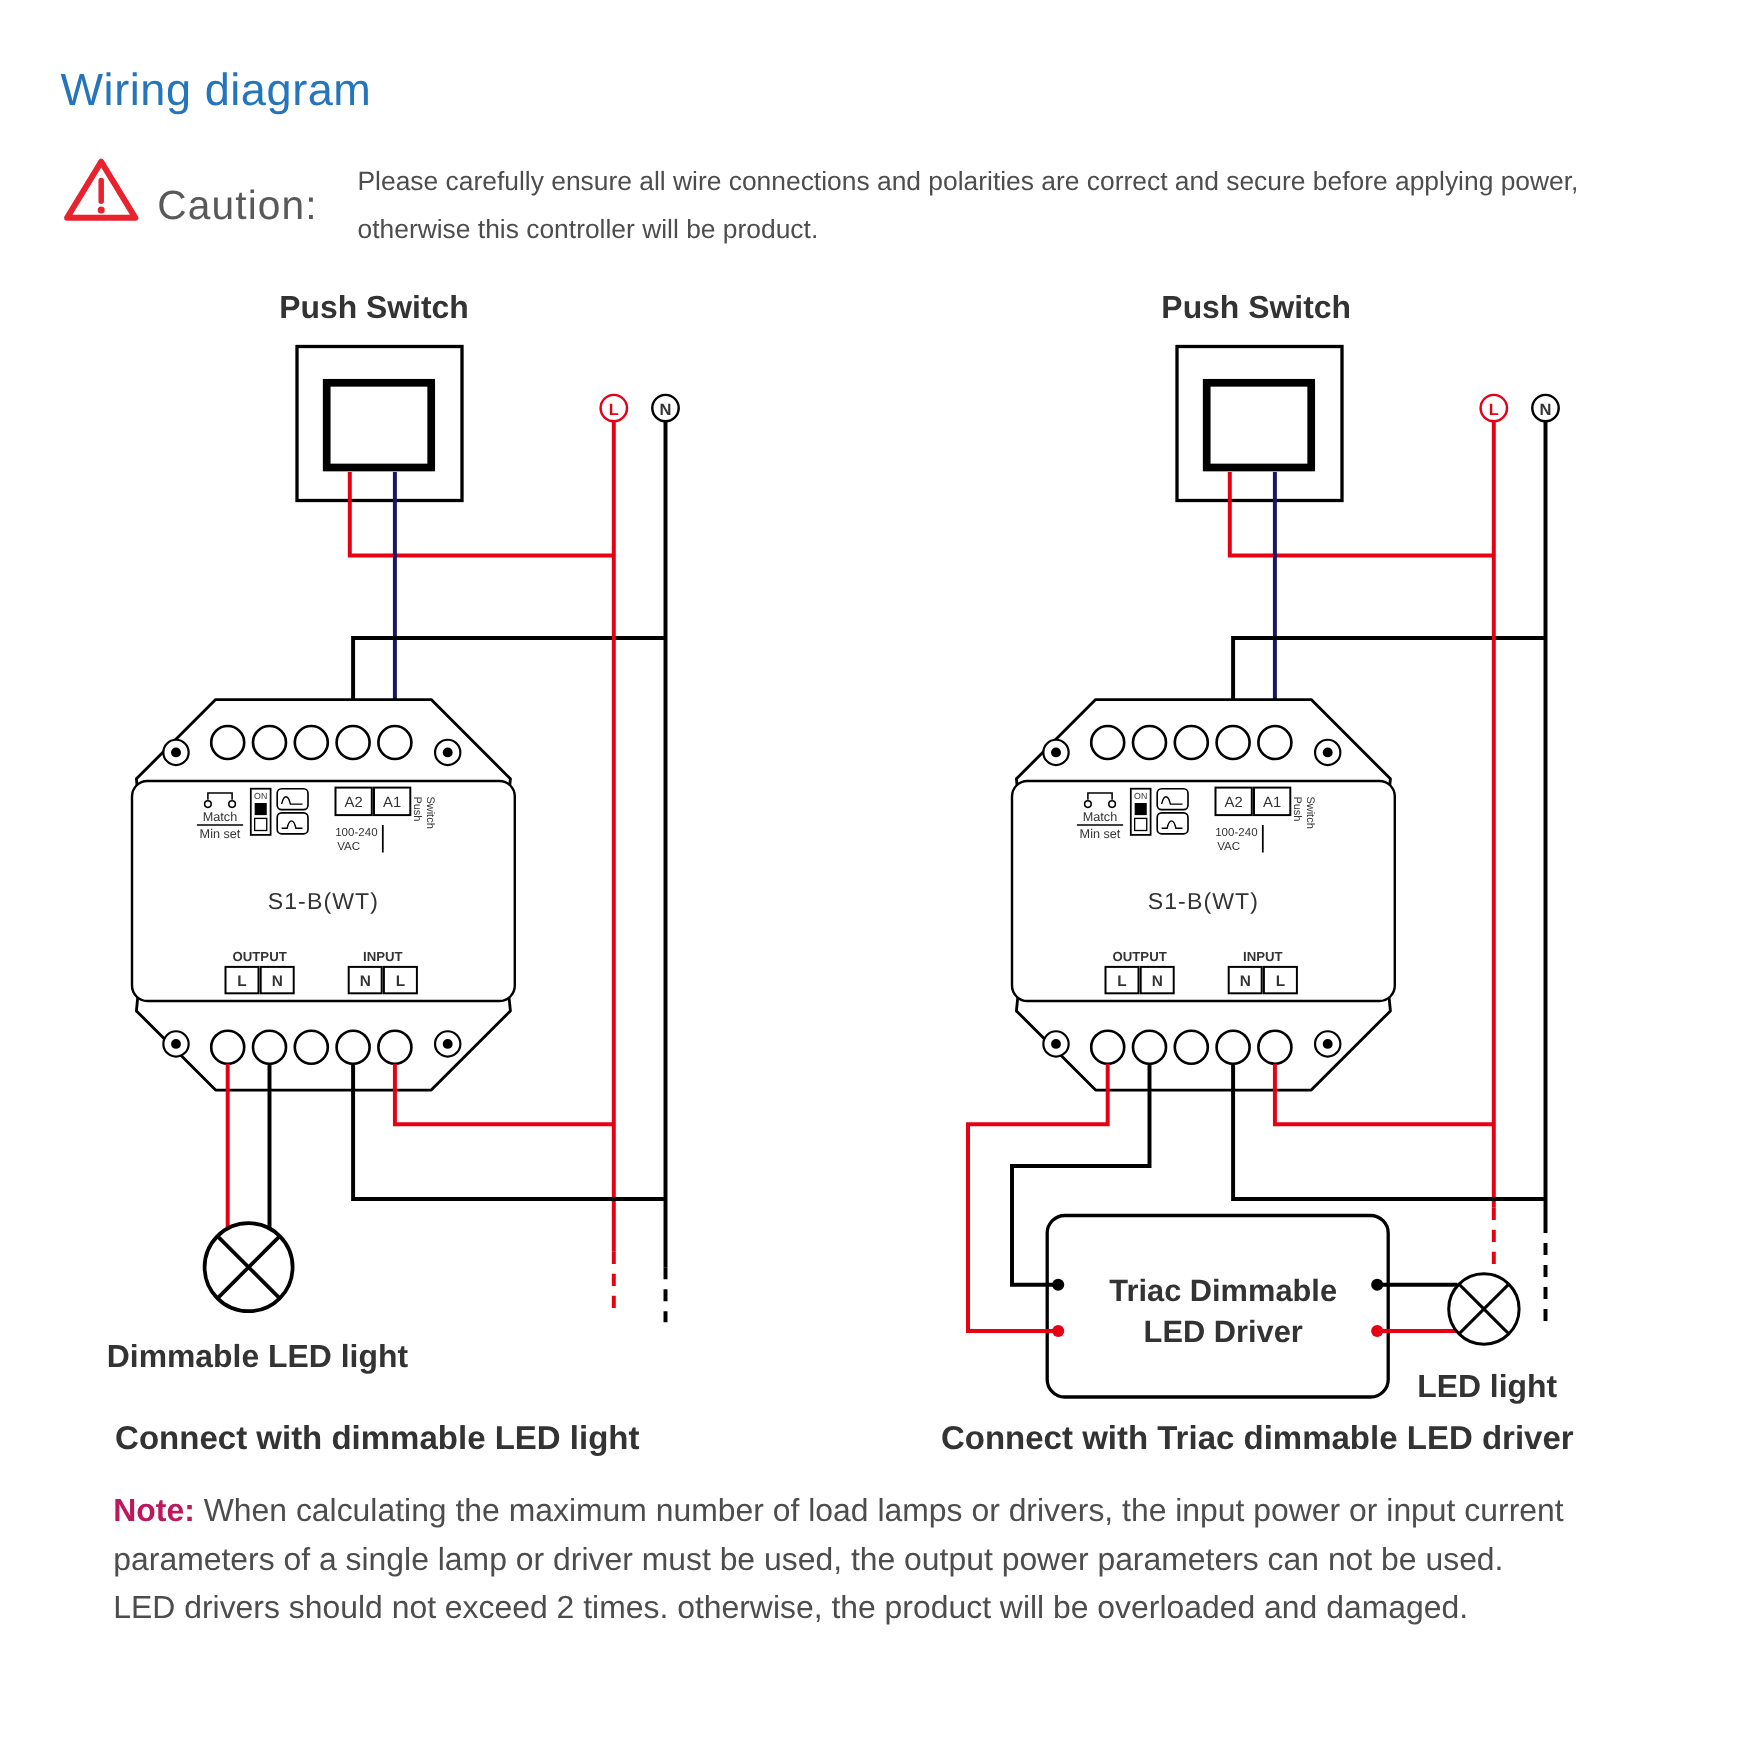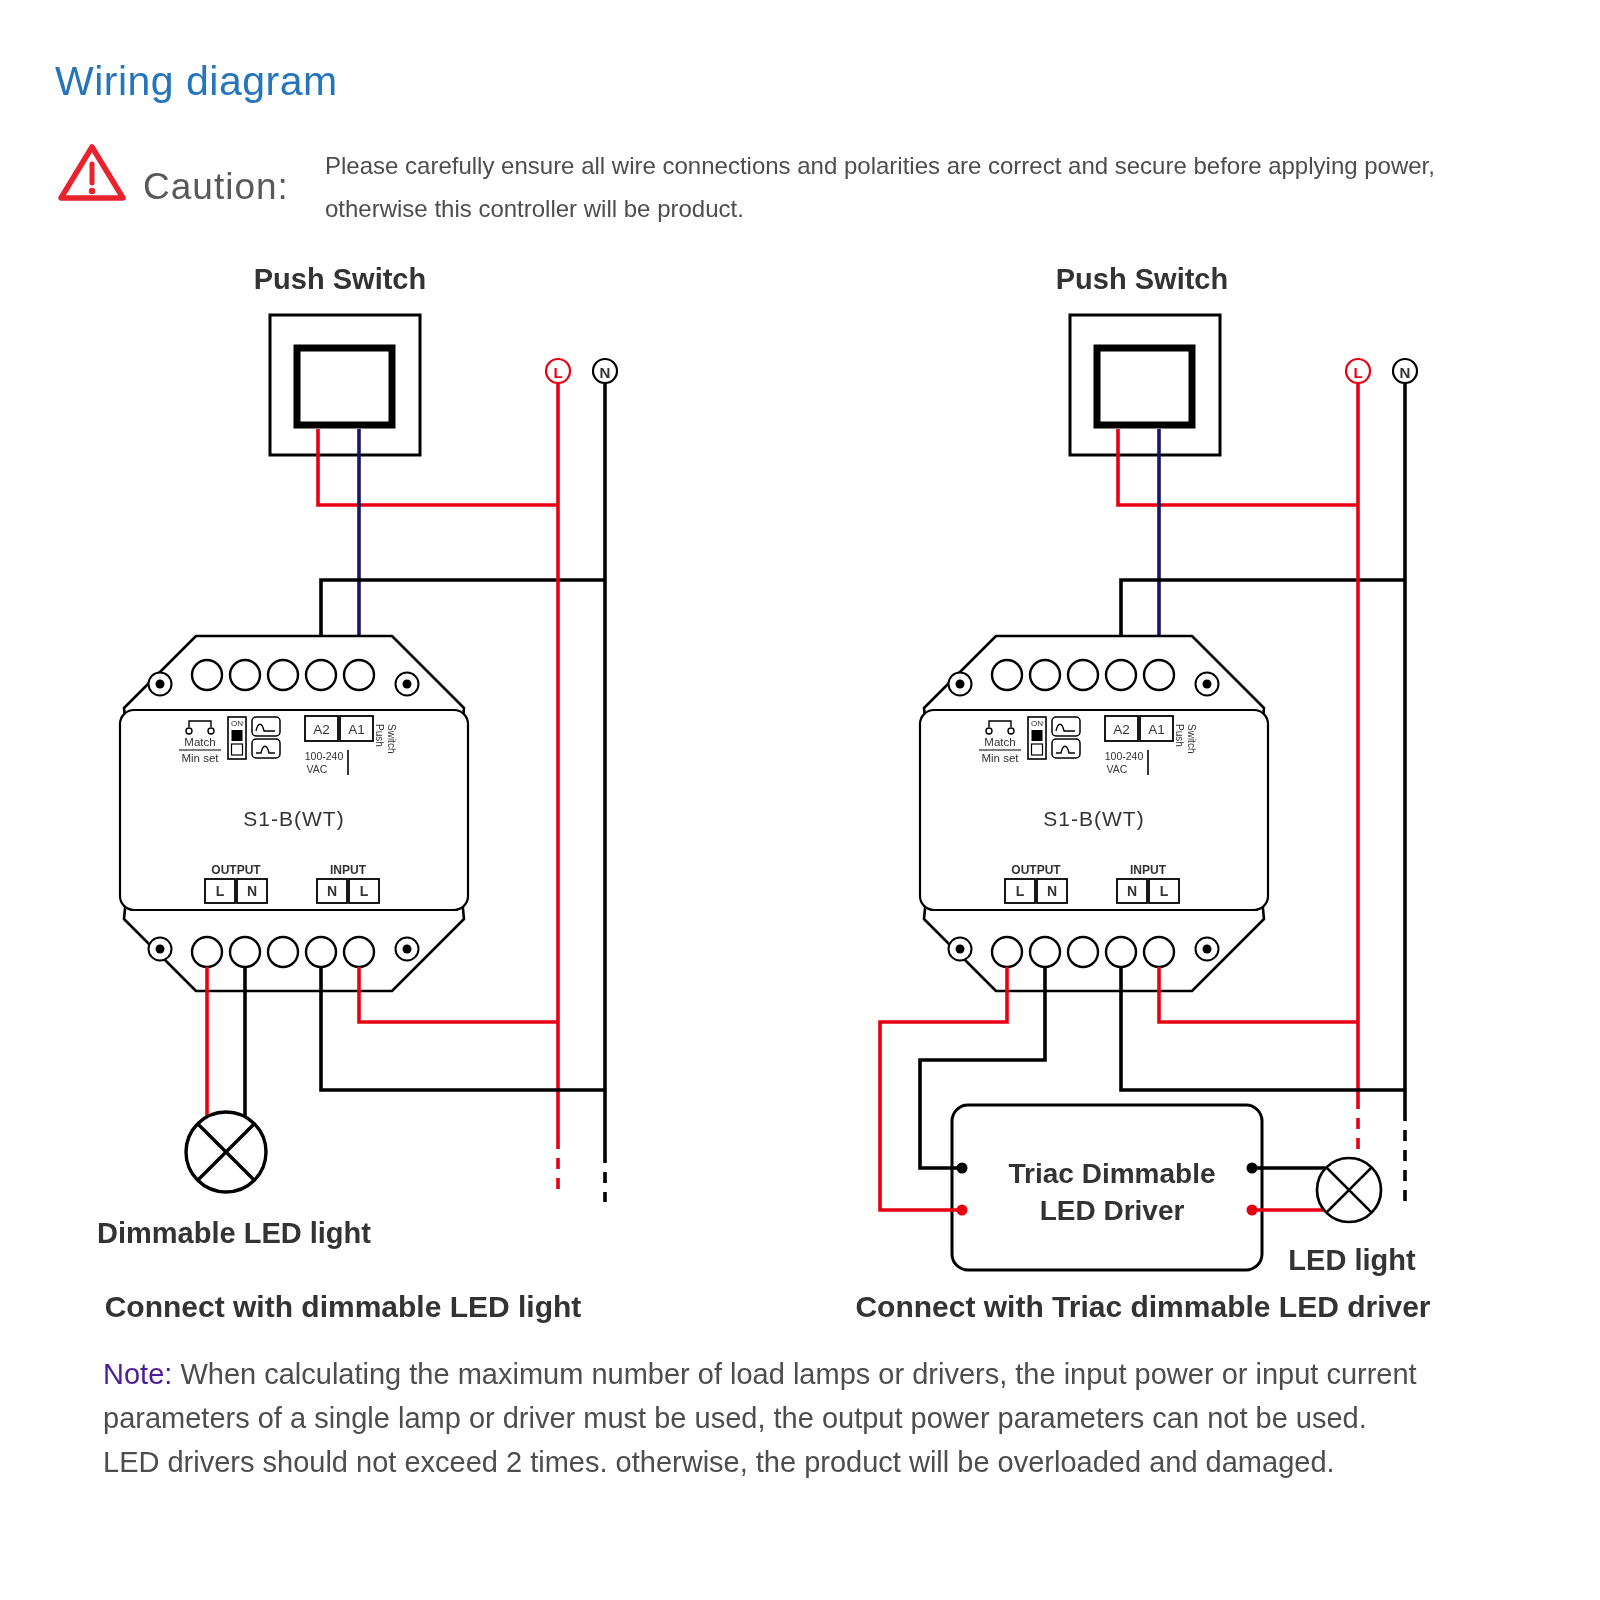--- a/index.html
+++ b/index.html
@@ -9,21 +9,21 @@
          color:var(--title-blue,#2575bd);letter-spacing:0.5px;}
   .warn-icon{position:absolute;left:55px;top:140px;width:74px;height:64px;}
   .caution-heading{position:absolute;left:143px;top:146px;font-size:37px;font-weight:500;
          color:#595959;letter-spacing:1px;margin-top:20px;}
   .caution-text{position:absolute;left:325px;top:144px;width:1180px;font-size:24px;
          line-height:43px;color:var(--text-gray,#4d4d4d);}
   .diagram-svg{position:absolute;left:0;top:0;width:1600px;height:1600px;}
   .note{position:absolute;left:103px;top:1352px;width:1420px;font-size:29px;line-height:44px;
         color:var(--text-gray,#4d4d4d);}
   .note p{margin:0;}
-  .note-label{font-weight:400;color:#4c1d95;}
+  .note-label{font-weight:700;color:#be185d;}
 
   
   .wire{fill:none;stroke-width:3.6;}
   .wr{stroke:var(--wire-red,#e60012);}
   .wb{stroke:var(--wire-blue,#1b1566);}
   .wk{stroke:var(--wire-black,#000);}
   .dash{stroke-dasharray:11 9;}
   .fill-red{fill:var(--wire-red,#e60012);}
   .fill-black{fill:#000;}
   text{font-family:"Liberation Sans",sans-serif;fill:var(--text-dark,#333);}

